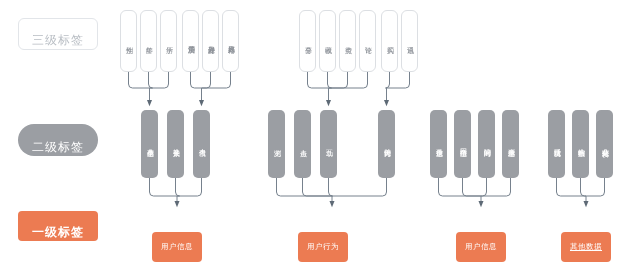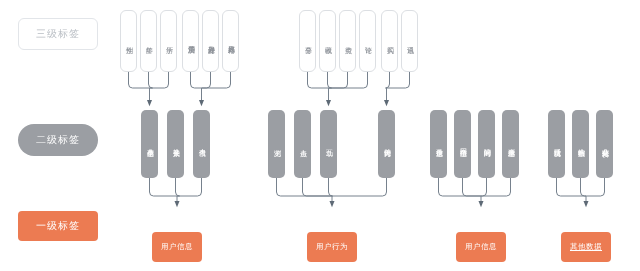--- a/index.html
+++ b/index.html
@@ -78,23 +78,23 @@
     letter-spacing: 0.5px;
     z-index: 3;
     margin-top: 21px;
   }
 
   
   .legend {
     position: absolute;
     box-sizing: border-box;
     display: flex;
-    align-items: center;
-    justify-content: center;
-    font-size: 10px;
+    align-items: flex-end;
+    justify-content: center;
+    font-size: 12px;
     letter-spacing: 1px;
     z-index: 3;
   }
   .legend-l3 {
     background: #ffffff;
     border: 1px solid #e2e5e9;
     border-radius: 6px;
     color: #b9bec4;
   }
   .legend-l2 {
@@ -130,21 +130,21 @@
         <path d="M556.5,178 L556.5,192 Q556.5,196 560.5,196 L586,196 M580.5,178 L580.5,192 Q580.5,196 584.5,196 L586,196 M604.5,178 L604.5,192 Q604.5,196 600.5,196 L586,196 M586,196 L586,204" marker-end="url(#arrow)"></path>
       </g>
   </svg>
 
   <div class="legend legend-l3" style="left:18px; top:18px; width:80px; height:32px;">
     <span>三级标签</span>
   </div>
   <div class="legend legend-l2" style="left:18px; top:124px; width:80px; height:32px;border-radius:16px;">
     <span>二级标签</span>
   </div>
-  <div class="legend legend-l1" style="left:18px; top:211px; width:80px; height:30px;">
+  <div class="legend legend-l1" style="left:18px; top:211px; width:80px; height:30px;font-weight:bold;">
     <span>一级标签</span>
   </div>
 
   <div id="nodes">
       <div class="l3" style="left: 120px; top: 10px; width: 17px; height: 62px;">
         <span class="vtext">性别</span>
       </div>
       <div class="l3" style="left: 140px; top: 10px; width: 17px; height: 62px;">
         <span class="vtext">年龄</span>
       </div>
@@ -216,21 +216,21 @@
       </div>
       <div class="l2" style="left: 572px; top: 110px; width: 17px; height: 68px;">
         <span class="vtext">站内数据</span>
       </div>
       <div class="l2" style="left: 596px; top: 110px; width: 17px; height: 68px;">
         <span class="vtext">商业化分析</span>
       </div>
       <div class="l1" style="left: 152px; top: 211px; width: 50px; height: 30px;">
         <span>用户信息</span>
       </div>
-      <div class="l1" style="left: 307px; top: 211px; width: 50px; height: 30px;">
+      <div class="l1" style="left: 298px; top: 211px; width: 50px; height: 30px;">
         <span>用户行为</span>
       </div>
       <div class="l1" style="left: 456px; top: 211px; width: 50px; height: 30px;">
         <span>用户信息</span>
       </div>
       <div class="l1" style="left: 561px; top: 211px; width: 50px; height: 30px; text-decoration: underline;">
         <span>其他数据</span>
       </div>
     </div>
 

